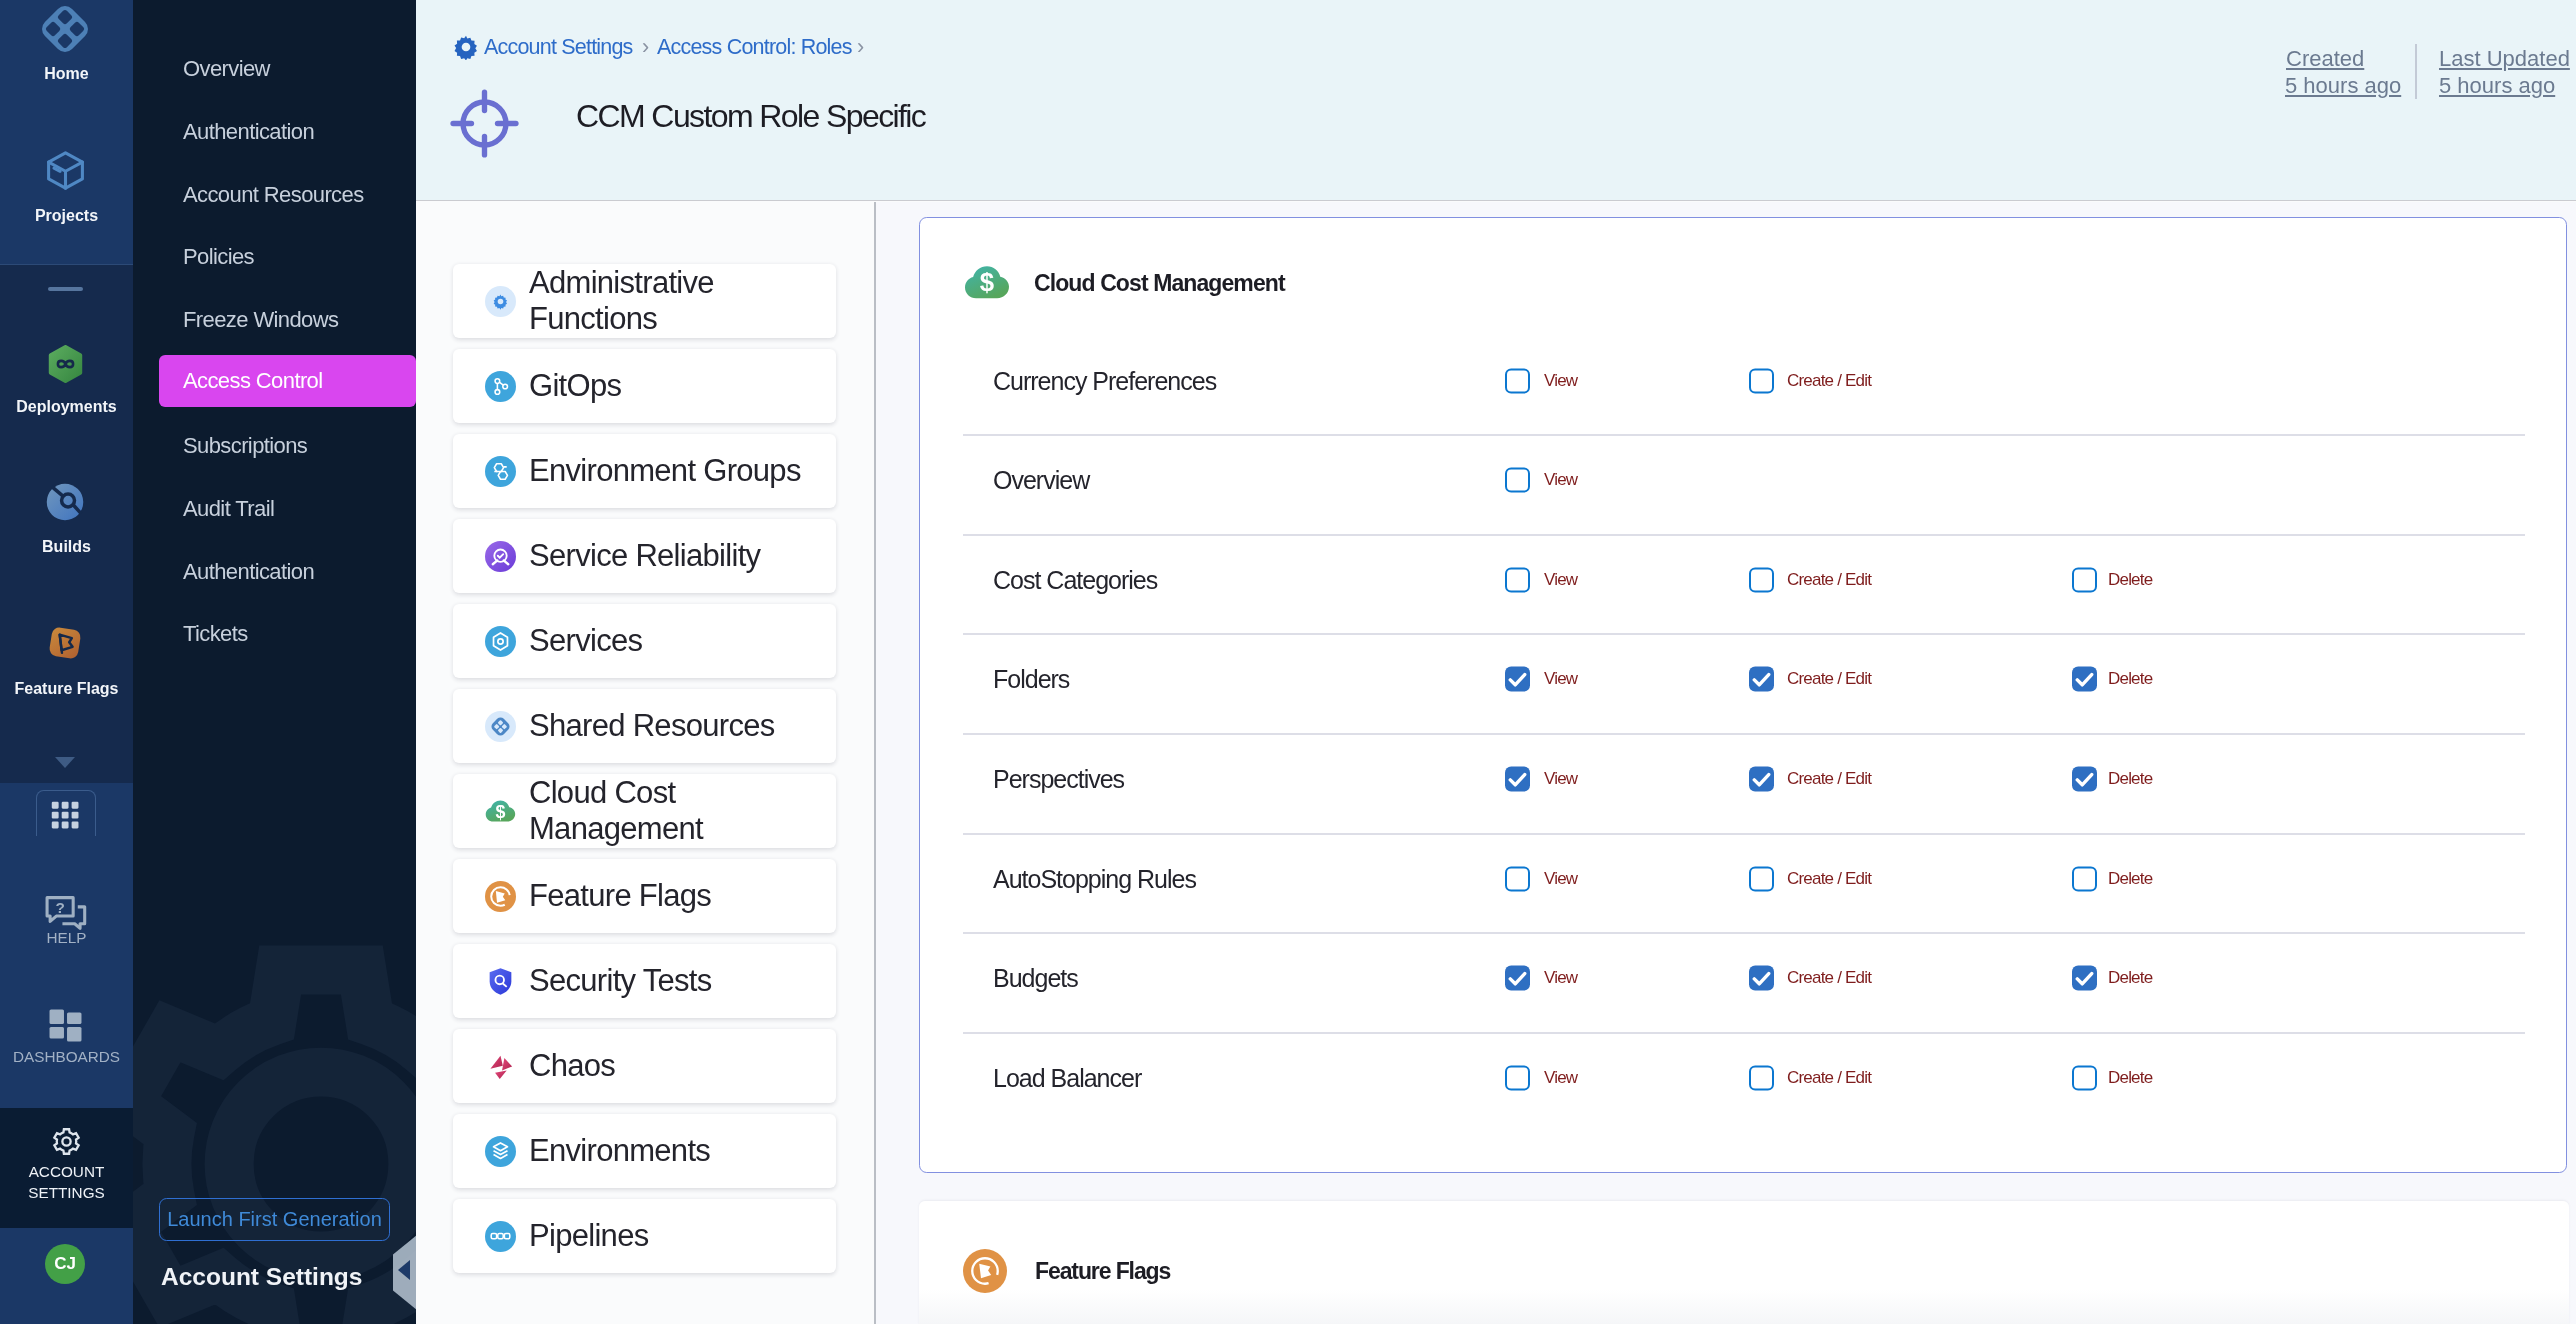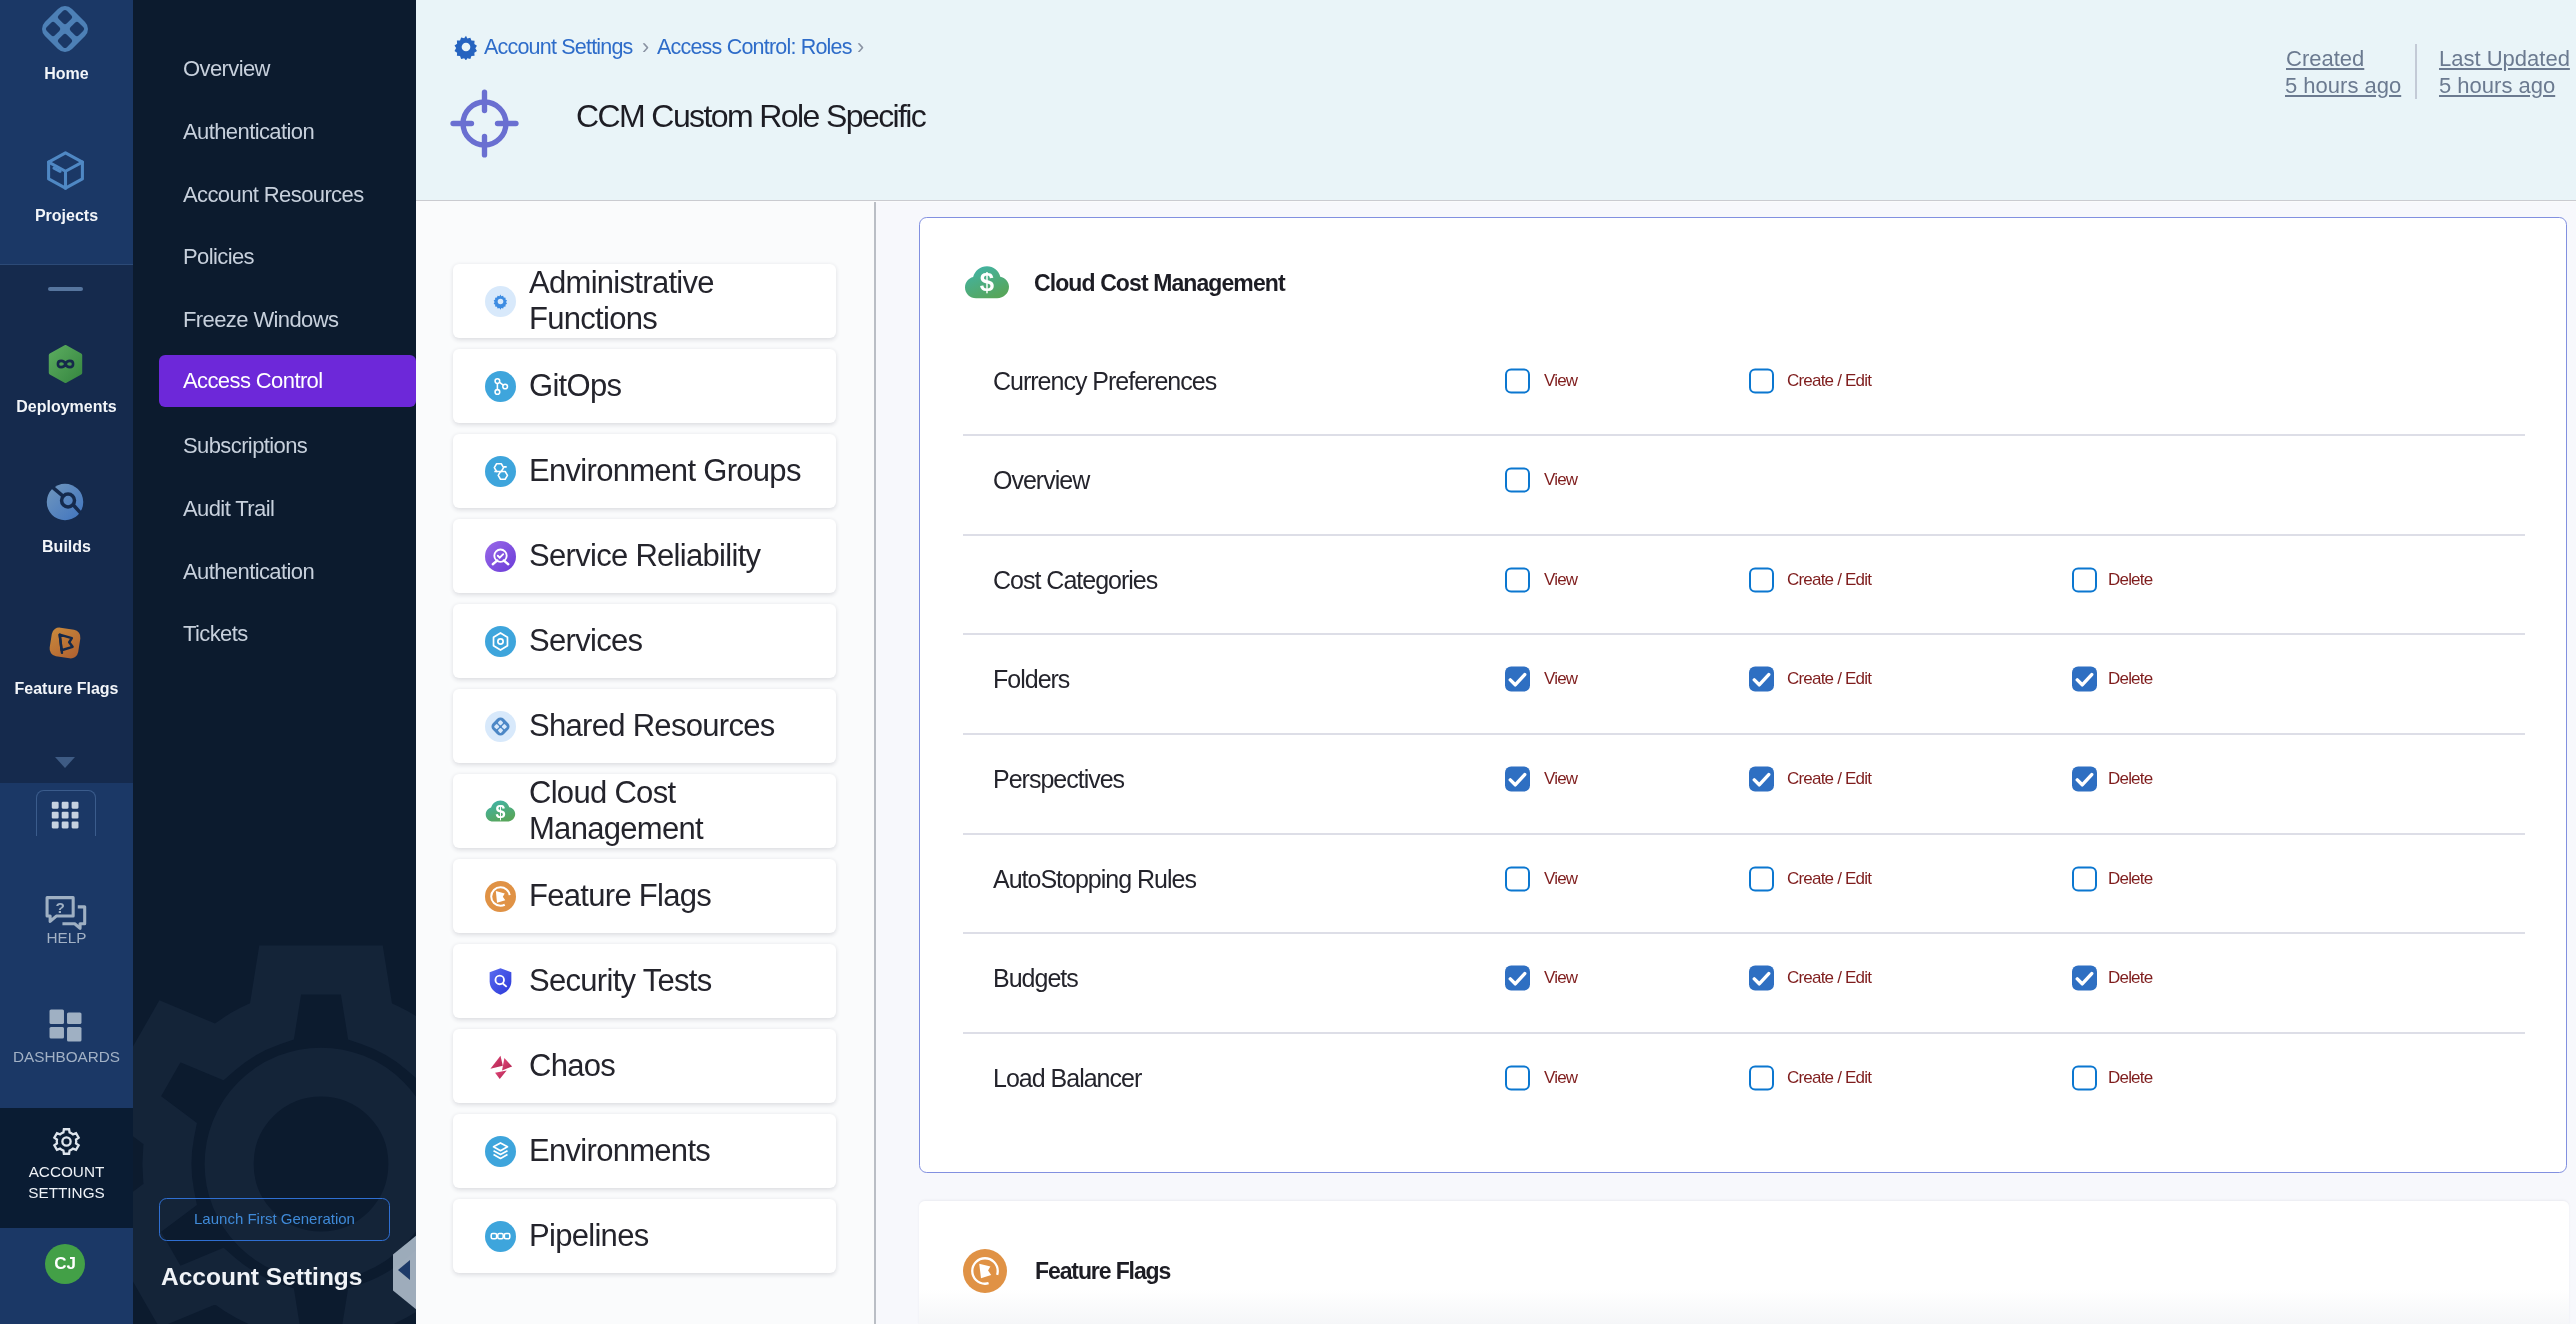--- a/index.html
+++ b/index.html
@@ -9,21 +9,21 @@
 
 
 #rail { position:absolute; left:0; top:0; width:133px; height:1324px; background:#1b3866; }
 .rail-sec { position:absolute; left:0; width:133px; }
 .rail-label { position:absolute; width:133px; text-align:center; color:#f2f5f9; font-weight:bold; font-size:16px; }
 .rail-label2 { position:absolute; width:133px; text-align:center; color:#a2b1c5; font-size:15.3px; }
 
 
 #menu { position:absolute; left:133px; top:0; width:283px; height:1324px; background:#0c1b2e; overflow:hidden; }
 .mi { position:absolute; left:50px; font-size:22px; letter-spacing:-0.6px; color:#c7d0dc; }
-#mi-active { position:absolute; left:26px; top:355px; width:257px; height:52px; background:#6d28d9; border-radius:6.1px; }
+#mi-active { position:absolute; left:26px; top:355px; width:257px; height:52px; background:#d946ef; border-radius:6.1px; }
 #mi-active span { position:absolute; left:24px; top:50%; transform:translateY(-50%); color:#fff; font-size:22px; letter-spacing:-0.6px; }
 
 
 #main { position:absolute; left:416px; top:0; width:2160px; height:1324px; background:#fafbfc; }
 #header { position:absolute; left:0; top:0; width:2160px; height:201px; background:#e9f4f8; border-bottom:1.5px solid #cacbd0; }
 .crumb { font-size:21.5px; letter-spacing:-0.8px; color:#2e6cc9; }
 .crumb-sep { font-size:21.5px; color:#8a93a3; }
 #title { position:absolute; left:128px; top:98px; font-size:32px; letter-spacing:-1.6px; color:#1d1d24;margin-left:32px; }
 .meta-lbl { font-size:22px; color:#6b7a90;text-decoration:underline; }
 
@@ -462,18 +462,18 @@
   <span class="mi" style="top:182px">Account Resources</span>
   <span class="mi" style="top:244px">Policies</span>
   <span class="mi" style="top:307px">Freeze Windows</span>
   <div id="mi-active">
       <span>Access Control</span>
     </div>
   <span class="mi" style="top:433px">Subscriptions</span>
   <span class="mi" style="top:496px">Audit Trail</span>
   <span class="mi" style="top:559px">Authentication</span>
   <span class="mi" style="top:621px">Tickets</span>
-  <div class="abs" style="left:26px;top:1198px;width:231px;height:43px;border:1.5px solid #2f6fd2;border-radius:7.7px;color:#3f8ad8;font-size:15px;text-align:center;line-height:40px">Launch First Generation</div>
+  <div class="abs" style="left:26px;top:1198px;width:231px;height:43px;border:1.5px solid #2f6fd2;border-radius:7.7px;color:#3f8ad8;font-size:20px;text-align:center;line-height:40px">Launch First Generation</div>
   <div class="abs" style="left:28px;top:1263px;font-size:24.5px;font-weight:bold;color:#f0f3f7">Account Settings</div>
   <div class="abs" style="left:260px;top:1235px;width:24px;height:75px;background:#b6c4d2;opacity:0.85;clip-path:polygon(100% 0,0 26%,0 74%,100% 100%)"></div>
   <div class="abs" style="left:265px;top:1260px;width:0;height:0;border-top:10.7px solid transparent;border-bottom:10.7px solid transparent;border-right:12.3px solid #1d3a68"></div>
 </div>
 
 
 </body></html>

